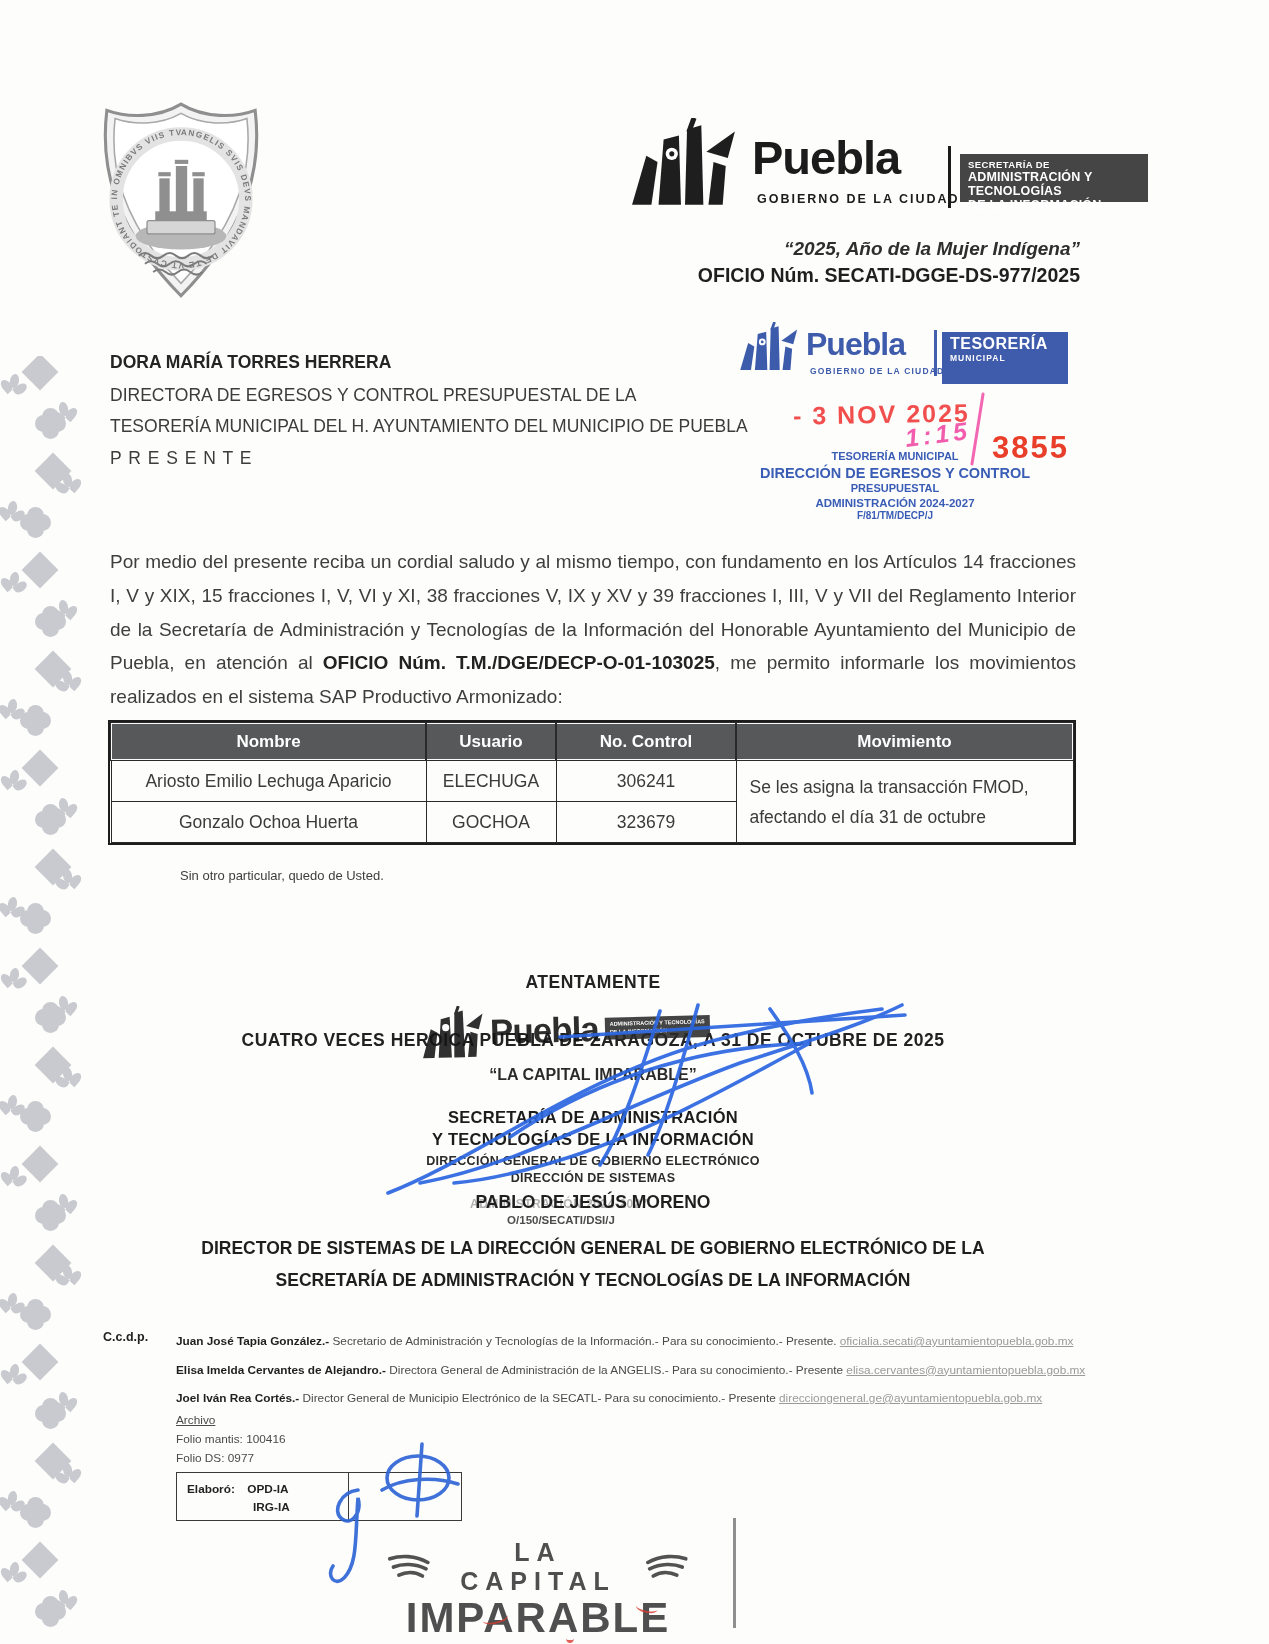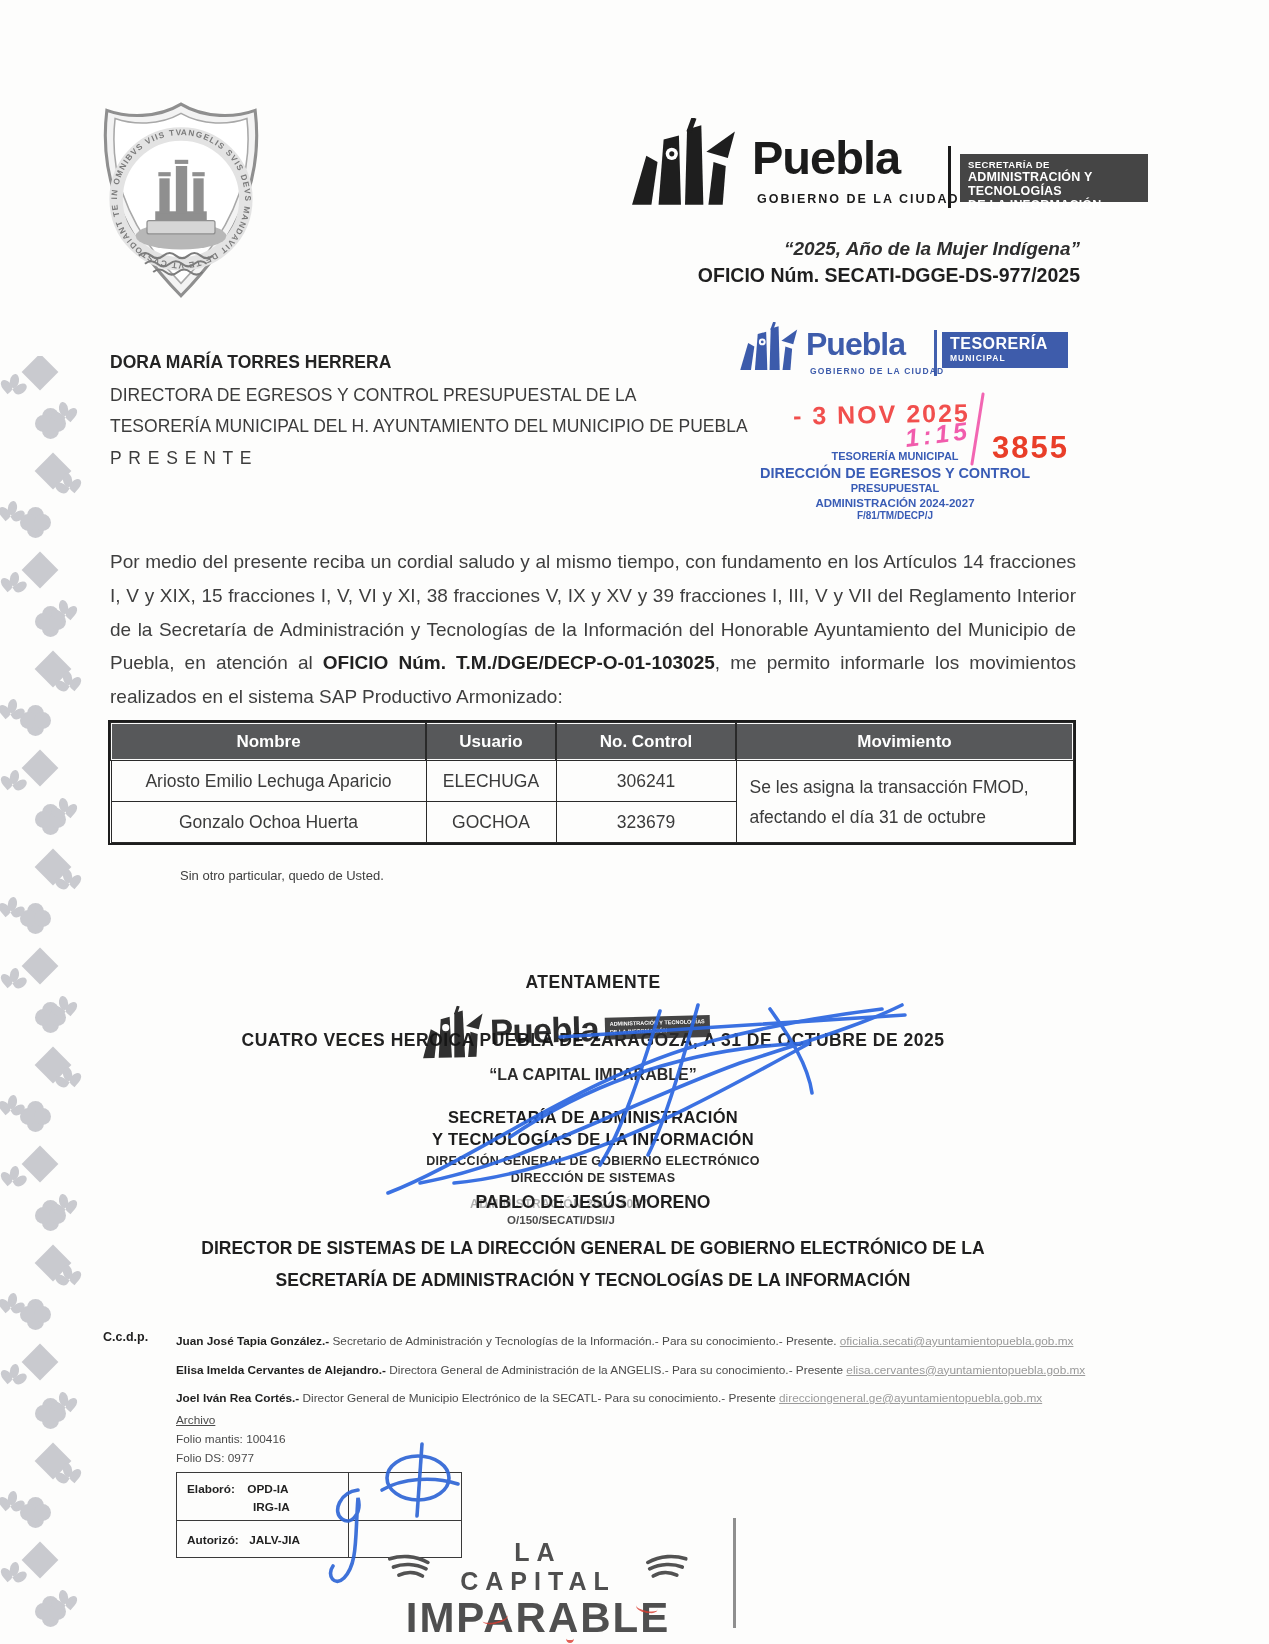--- a/index.html
+++ b/index.html
@@ -436,21 +436,21 @@
         <polygon points="77,32 105,12 98,38"></polygon>
         <polygon points="79,84 84,42 96,46 93,84"></polygon>
       </g>
       <circle cx="43" cy="34" r="6" fill="#fff"></circle>
       <circle cx="43" cy="34" r="2.5" fill="#2e4fa5"></circle>
     </svg>
   </div>
   <div class="abs wordmark blue" style="left:806px;top:326px;font-size:32px;opacity:.92;">Puebla</div>
   <div class="abs logo-sub blue" style="left:810px;top:366px;font-size:8.5px;letter-spacing:1.2px;opacity:.92;">GOBIERNO DE LA CIUDAD</div>
   <div class="abs" style="left:934px;top:330px;width:2.5px;height:46px;background:#2e4fa5;opacity:.9;"></div>
-  <div class="abs stamp-badge" style="left:942px;top:332px;width:126px;height:36px;padding:3px 8px;box-sizing:border-box;">
+  <div class="abs stamp-badge" style="left:942px;top:332px;width:126px;height:52px;padding:3px 8px;box-sizing:border-box;">
     <div style="font-size:16px;font-weight:800;letter-spacing:.5px;">TESORERÍA</div>
     <div style="font-size:8.5px;font-weight:700;letter-spacing:1px;">MUNICIPAL</div>
   </div>
 
   <div class="abs date-stamp" style="left:793px;top:400px;">- 3 NOV 2025</div>
   <div class="abs hw-time" style="left:905px;top:420px;">1:15</div>
   <div class="abs pink-slash" style="left:976px;top:392px;"></div>
   <div class="abs folio-red" style="left:992px;top:430px;">3855</div>
 
   <div class="abs stamp-office" style="left:700px;top:450px;width:390px;">
@@ -563,27 +563,20 @@
 
   <div class="abs ebox" style="left:176px;top:1472px;">
     <div class="row">
       <div class="c1">
         <span class="lbl">Elaboró:</span>
         <span class="val" style="margin-left:8px;">OPD-IA</span>
         <div class="val" style="margin-left:66px;margin-top:3px;">IRG-IA</div>
       </div>
       <div class="c2"></div>
     </div>
-    <div class="row">
-      <div class="c1" style="padding-top:9px;padding-bottom:9px;">
-        <span class="lbl">Autorizó:</span>
-        <span class="val" style="margin-left:6px;">JALV-JIA</span>
-      </div>
-      <div class="c2"></div>
-    </div>
   </div>
 
   <div class="abs" style="left:370px;top:1440px;z-index:3;">
     <svg width="96" height="78" viewBox="0 0 96 78">
       <g stroke="#2f66d6" stroke-width="3.6" fill="none" stroke-linecap="round" opacity=".92">
         <ellipse cx="48" cy="38" rx="31" ry="22"></ellipse>
         <path d="M52,4 L47,76"></path>
         <path d="M12,50 C32,38 64,36 88,44"></path>
       </g>
     </svg>

